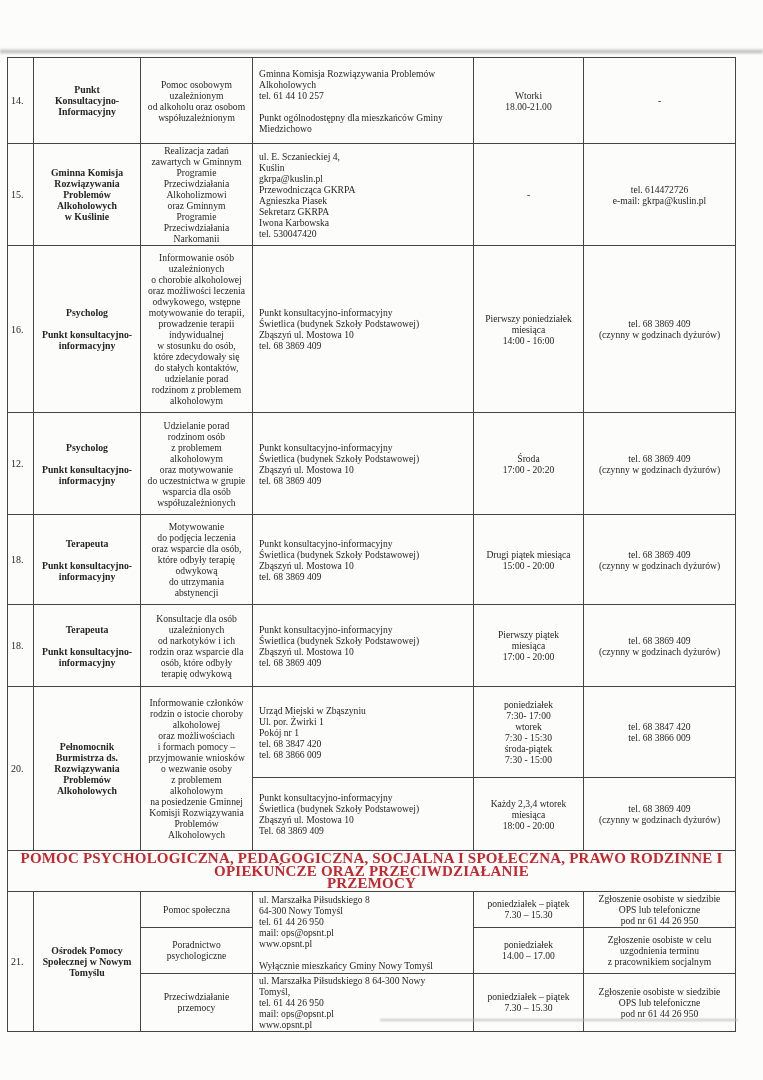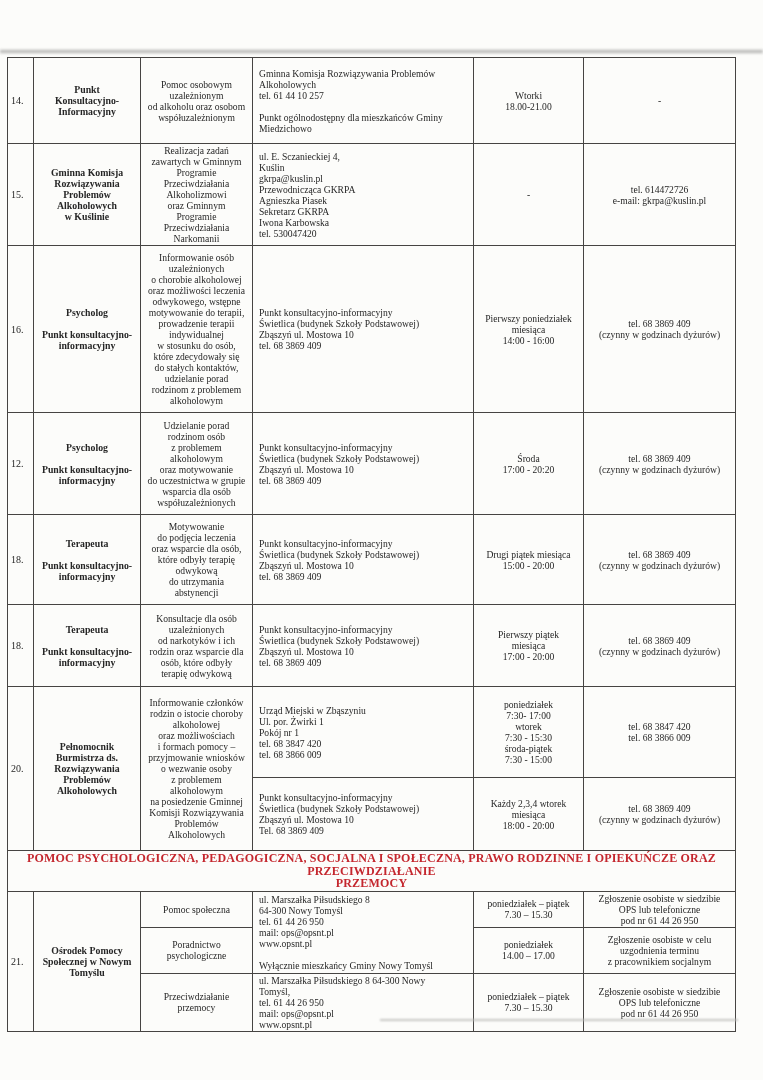--- a/index.html
+++ b/index.html
@@ -30,21 +30,21 @@
   .pre{white-space:pre-line;}
   td.num{text-align:left;padding-left:3px;font-size:10px;}
   td.name{font-weight:bold;font-size:9.8px;}
   td.addr{text-align:left;padding-left:6px;}
   tr.r14{height:86px} tr.r15{height:102px} tr.r16{height:167px}
   tr.r17{height:102px} tr.r18{height:90px} tr.r19{height:82px}
   tr.r20a{height:91px} tr.r20b{height:73px}
   tr.hdr{height:27px}
   tr.r21a{height:34px} tr.r21b{height:46px} tr.r21c{height:57px}
   tr.hdr td{
-    color:#c4272e;font-weight:bold;font-size:12px;line-height:12.5px;
+    color:#c4272e;font-weight:bold;font-size:15px;line-height:12.5px;
     letter-spacing:.2px;padding:1px 4px;margin-top:10px;
   }
 </style>
 </head>
 <body>
 
 <div class="scan-top"></div>
 
 <table class="doc">
   <colgroup>

